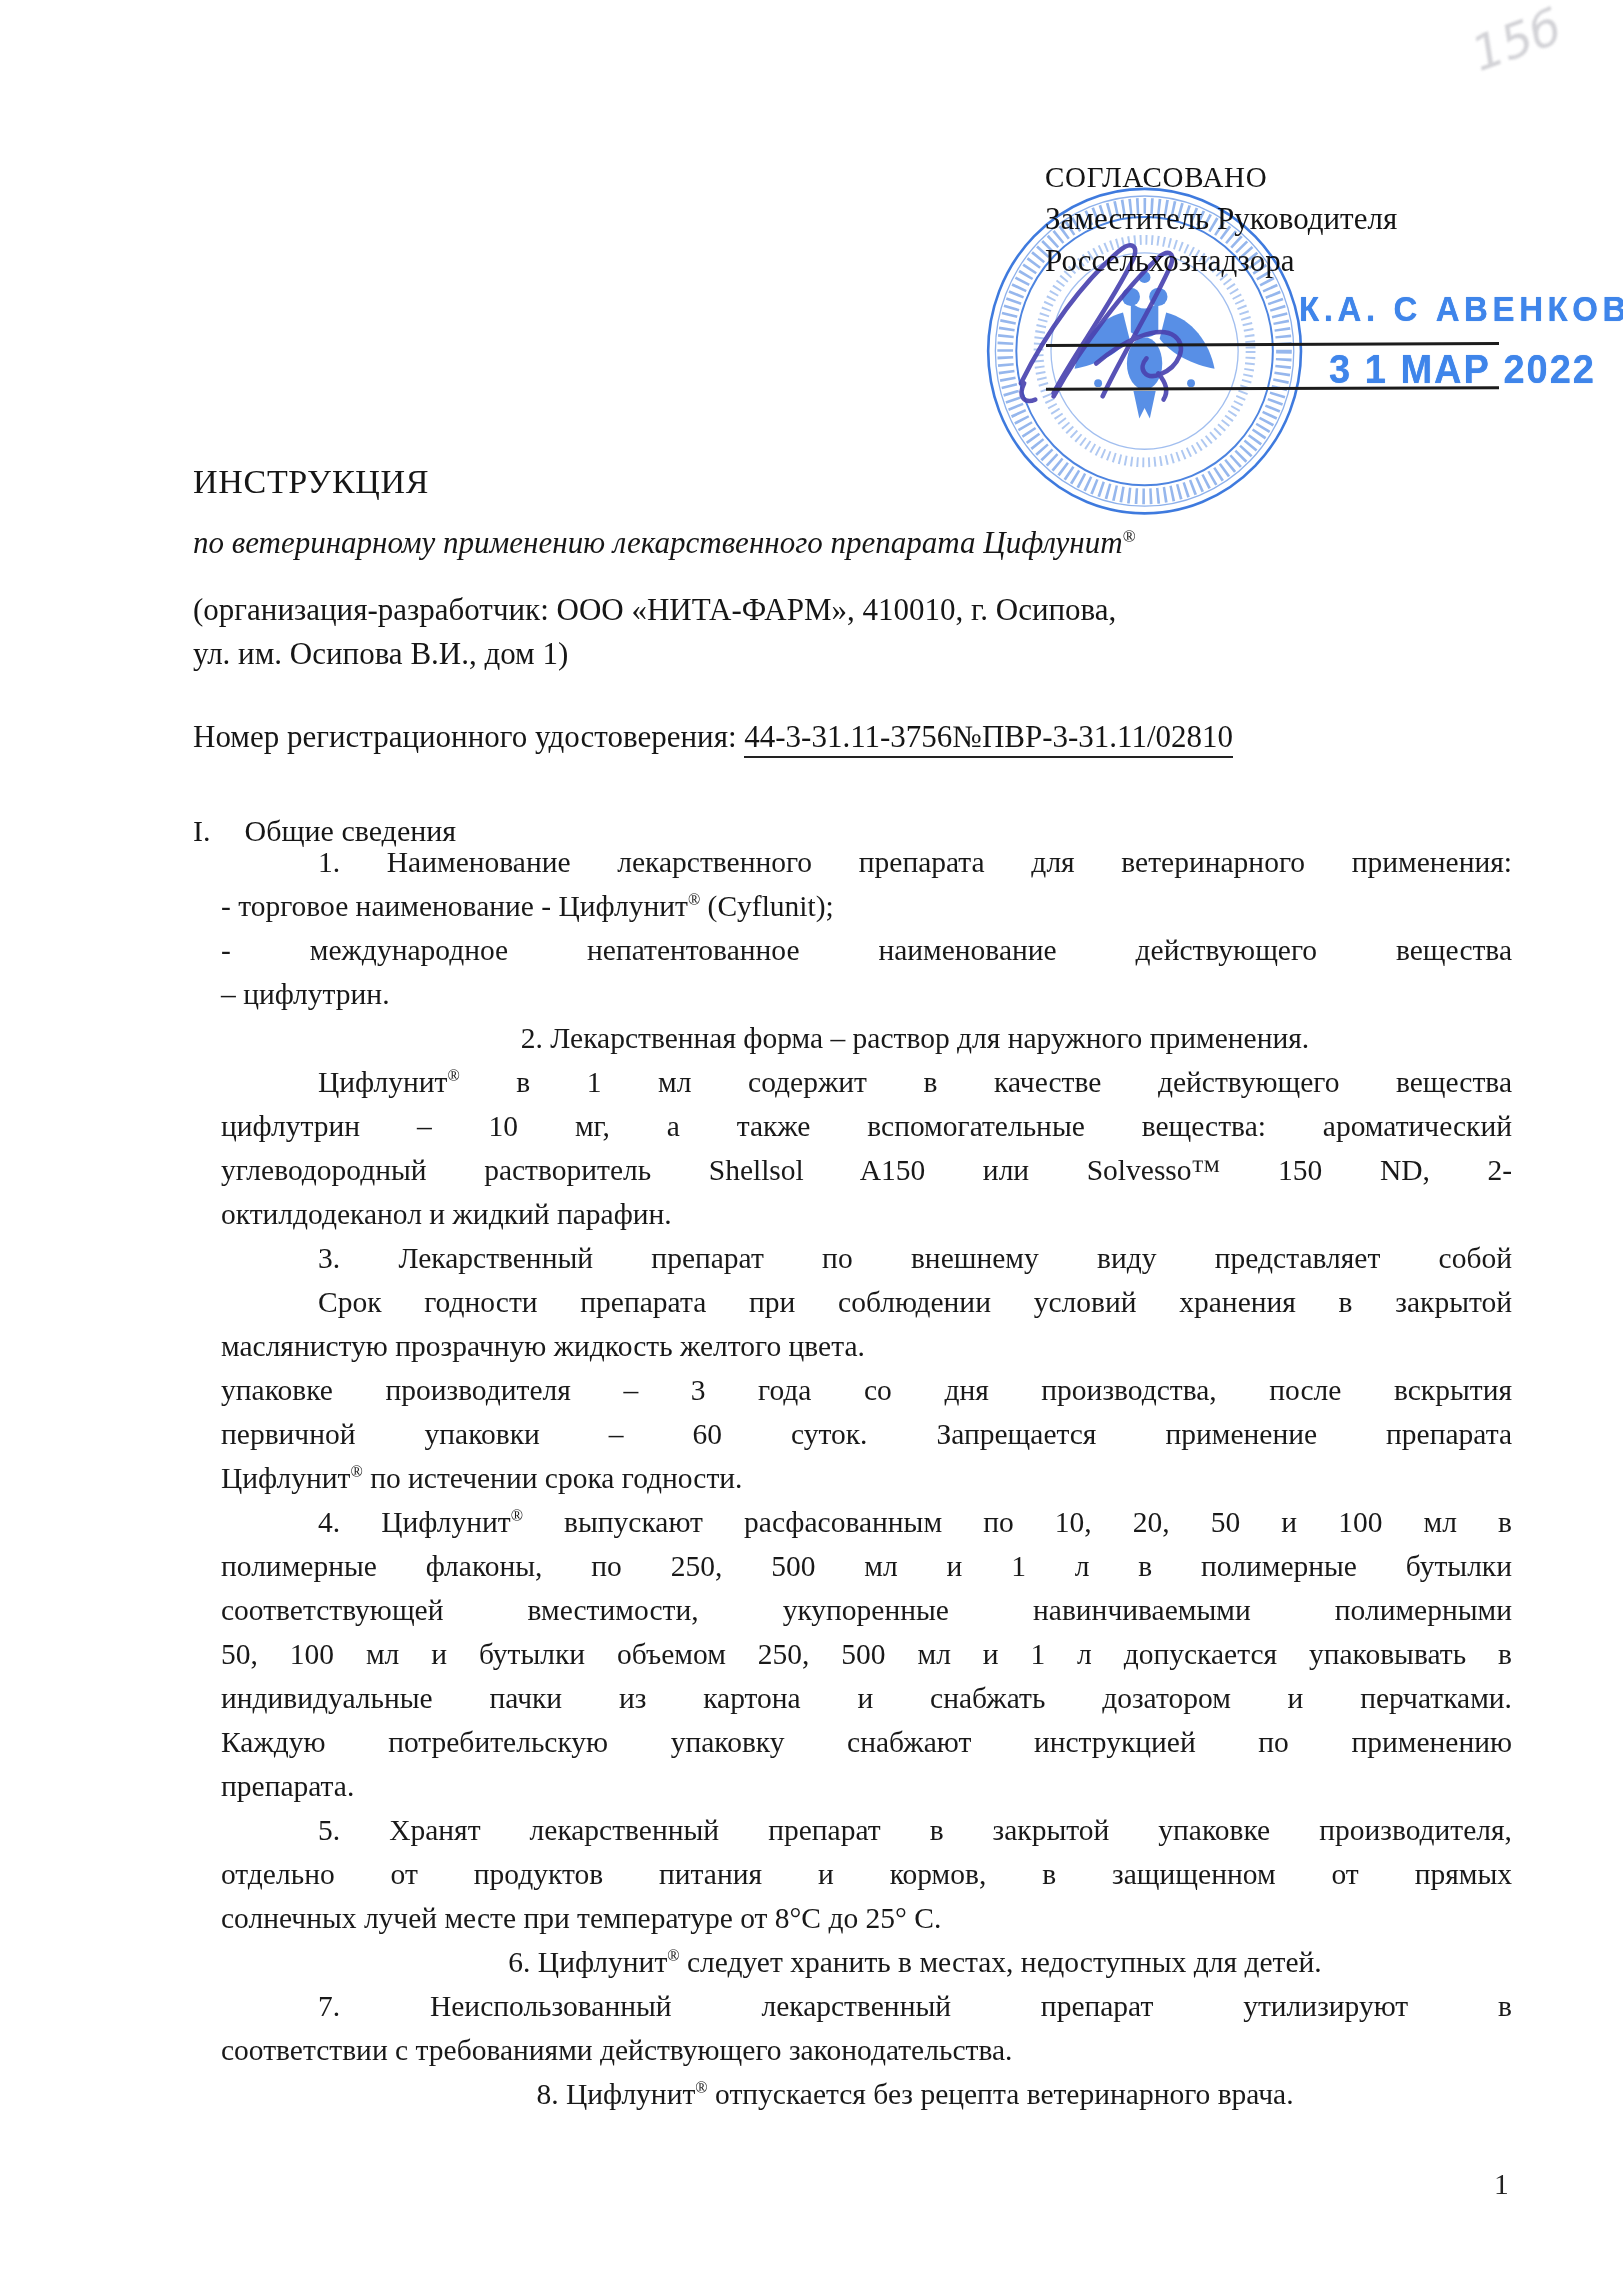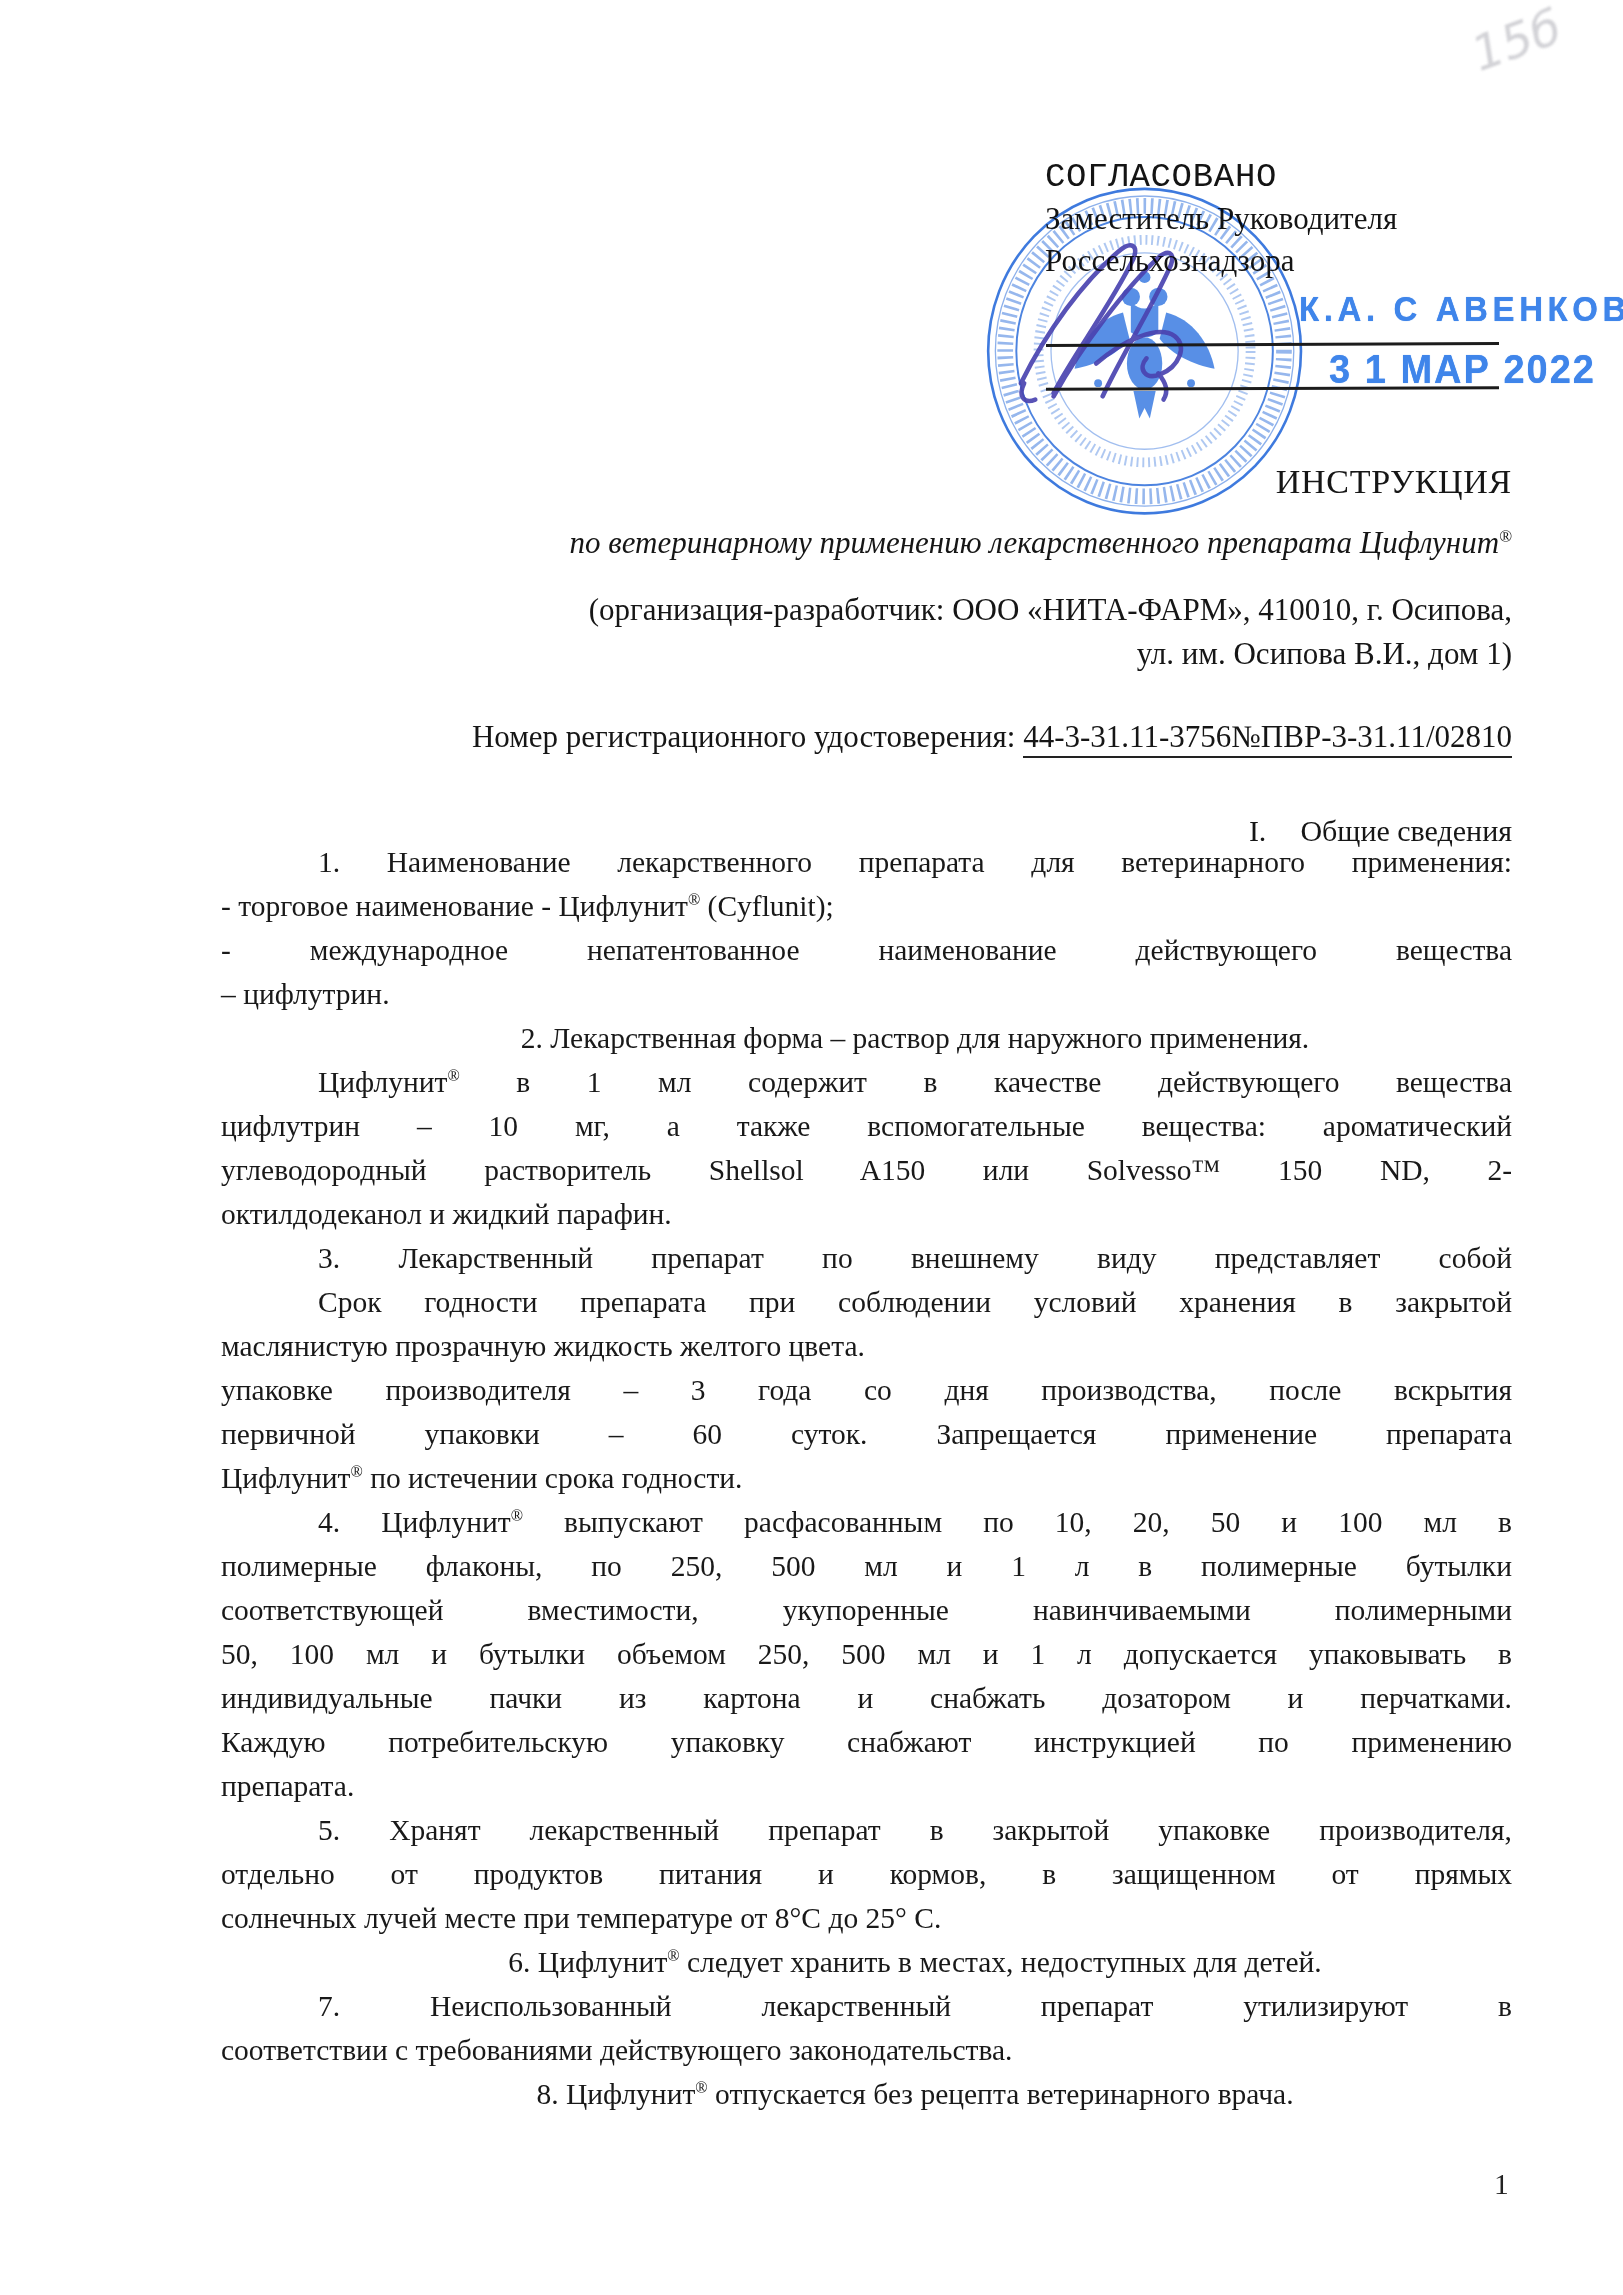--- a/index.html
+++ b/index.html
@@ -22,21 +22,21 @@
     filter:blur(1px);
     opacity:.7;
   }
   
   .approval{
     position:absolute; left:1045px; top:156px;
     font-size:31px; line-height:42px;
     color:#141414;
     z-index:3;
   }
-  .approval .status{font-size:34px; letter-spacing:0.7px;font-family:Liberation Mono, monospace;}
+  .approval .status{font-size:29px; letter-spacing:0.7px;}
   
   .name-stamp{
     position:absolute; left:1299px; top:290px;
     font-family:"Liberation Sans", sans-serif;
     font-weight:700;
     font-size:33px;
     letter-spacing:4.6px;
     color:#3f85ea;
     transform:scaleY(1.08);
     text-shadow:0 0 0.7px #3f85ea;
@@ -62,21 +62,21 @@
   }
   .sig-line.a{left:1046px; top:343px; width:453px; transform:rotate(-0.25deg);}
   .sig-line.b{left:1046px; top:387px; width:453px; transform:rotate(-0.2deg);}
   
   .seal{
     position:absolute; left:962px; top:167px; width:373px; height:380px;
     z-index:4; mix-blend-mode:multiply;
   }
   
   .header-block{
-    position:absolute; left:193px; width:1319px; text-align:right;
+    position:absolute; left:193px; width:1319px; text-align:left;
     color:#161616;
   }
   .title{top:463px; font-size:34px; letter-spacing:0.7px;}
   .subtitle{top:525px; font-size:31px; white-space:nowrap;font-style:italic;}
   .dev1{top:592px; font-size:31px; white-space:nowrap;}
   .dev2{top:636px; font-size:31px;}
   .regline{top:719px; font-size:31px; white-space:nowrap;}
   .regline .regval{border-bottom:2.6px solid #222; padding-bottom:2px;}
   .secheading{top:814px; font-size:30px;}
   .secheading .secnum{margin-right:34px;}

